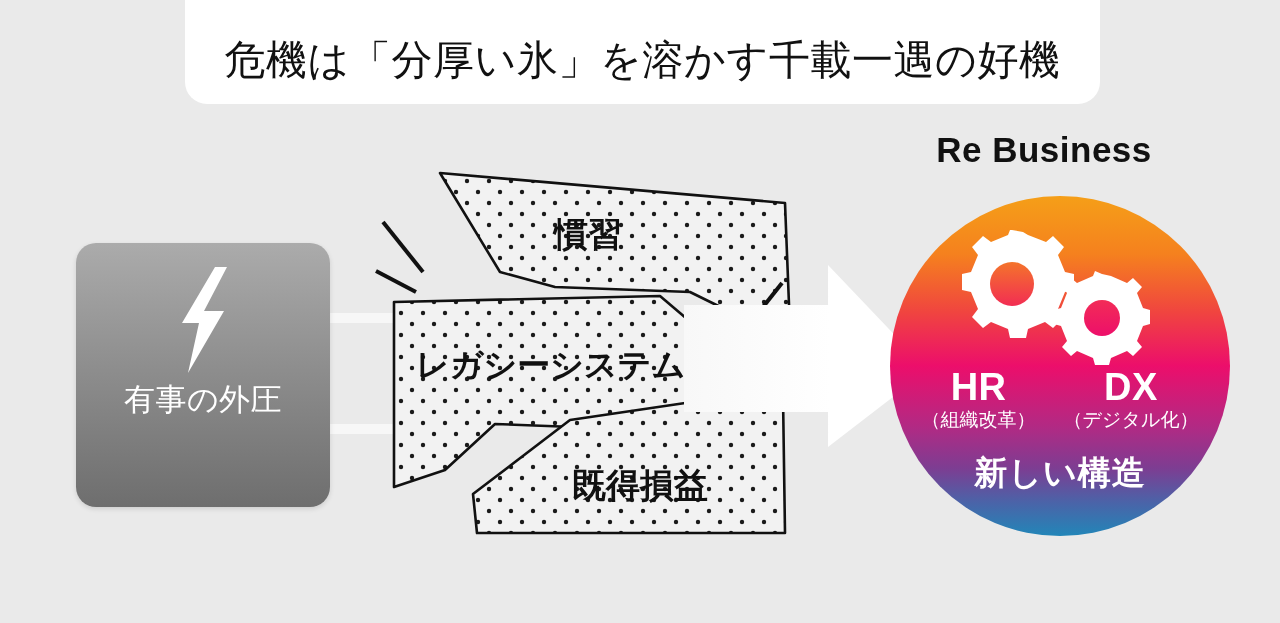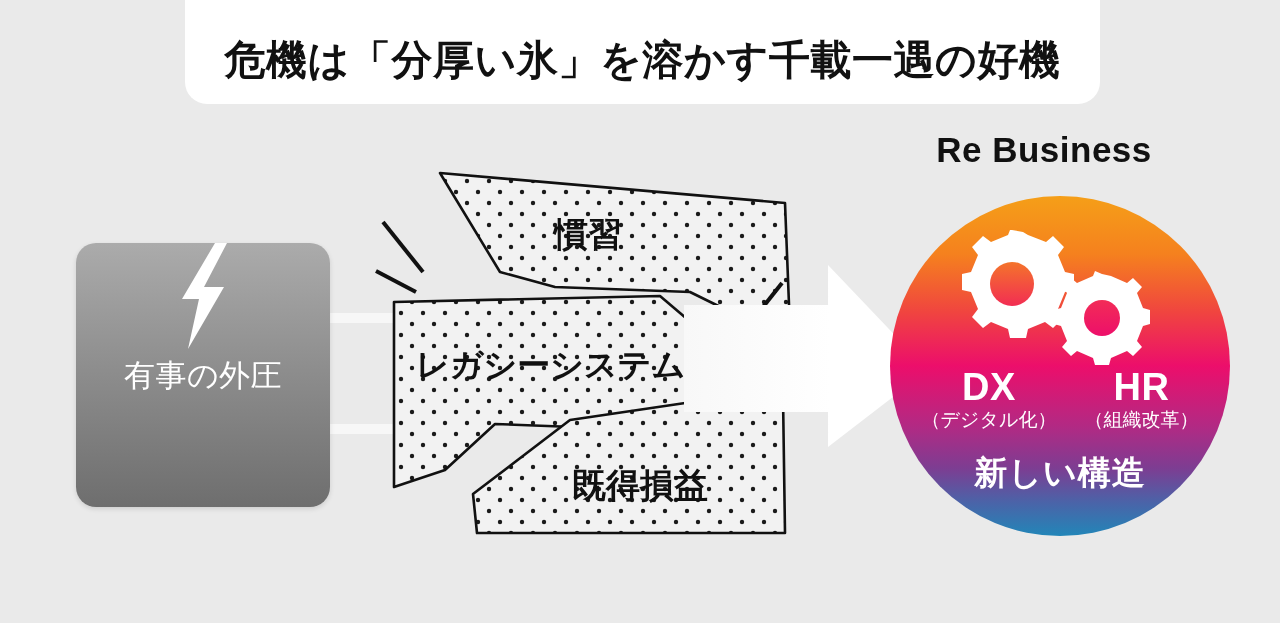--- a/index.html
+++ b/index.html
@@ -31,21 +31,21 @@
     background: #ffffff;
     border-radius: 0 0 22px 22px;
     display: flex;
     align-items: flex-end;
     justify-content: center;
     box-sizing: border-box;
     padding-bottom: 16px;
   }
   .title-text {
     font-size: 41px;
-    font-weight: bold;
+    font-weight: normal;
     color: #111111;
     letter-spacing: 0.5px;
     white-space: nowrap;
     font-family: "DejaVu Sans", "Liberation Sans", sans-serif;
   }
 
   
   .crisis-box {
     position: absolute;
     left: 76px;
@@ -53,20 +53,21 @@
     width: 254px;
     height: 264px;
     border-radius: 20px;
     background: linear-gradient(180deg, #ababab 0%, #8f8f8f 45%, #6e6e6e 100%);
     box-shadow: 0 2px 5px rgba(0,0,0,0.12);
     display: flex;
     flex-direction: column;
     align-items: center;
     justify-content: flex-start;
     box-sizing: border-box;
+    padding-top: 24px;
   }
   .bolt-icon {
     width: 64px;
     height: 106px;
     display: block;
   }
   .crisis-label {
     margin-top: 8px;
     color: #ffffff;
     font-size: 31px;
@@ -295,26 +296,26 @@
             <stop offset="0%" stop-color="#f22c57"></stop>
             <stop offset="100%" stop-color="#ed0f6a"></stop>
           </linearGradient>
         </defs>
         <circle cx="78" cy="58" r="22" fill="url(#hubGradA)"></circle>
         <circle cx="168" cy="92" r="18" fill="url(#hubGradB)"></circle>
       </svg>
 
       <div class="kv-row">
         <div class="kv">
+          <div class="kv-main">HR</div>
+          <div class="kv-sub">（組織改革）</div>
+        </div>
+        <div class="kv">
           <div class="kv-main">DX</div>
           <div class="kv-sub">（デジタル化）</div>
         </div>
-        <div class="kv">
-          <div class="kv-main">HR</div>
-          <div class="kv-sub">（組織改革）</div>
-        </div>
       </div>
 
       <div class="rebiz-footer">新しい構造</div>
     </div>
   </div>
 
 </div>
 
 </body></html>

